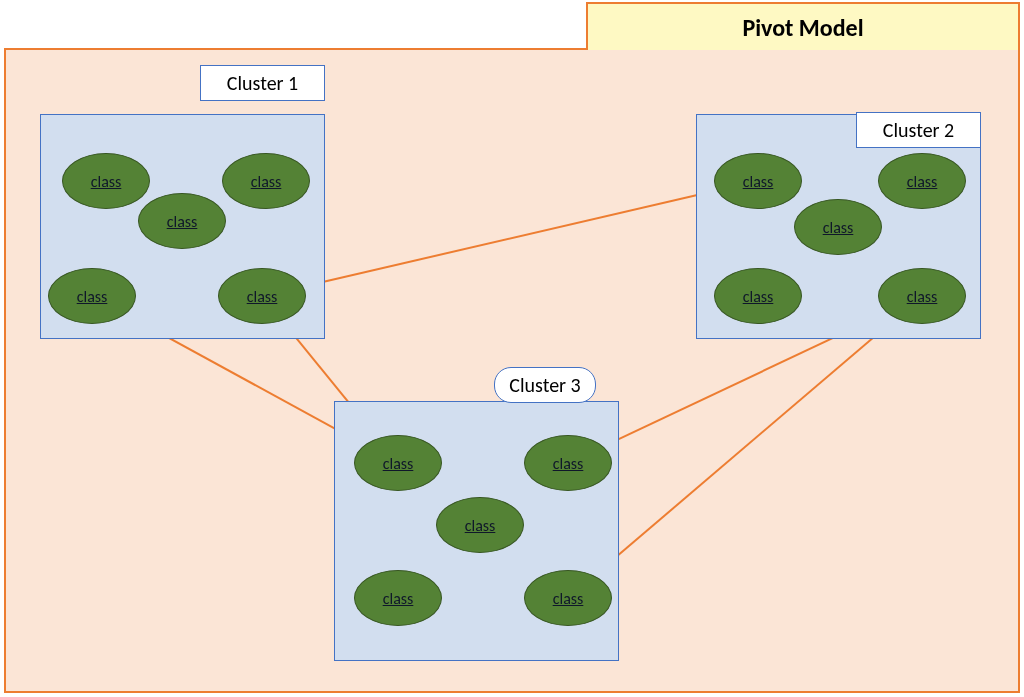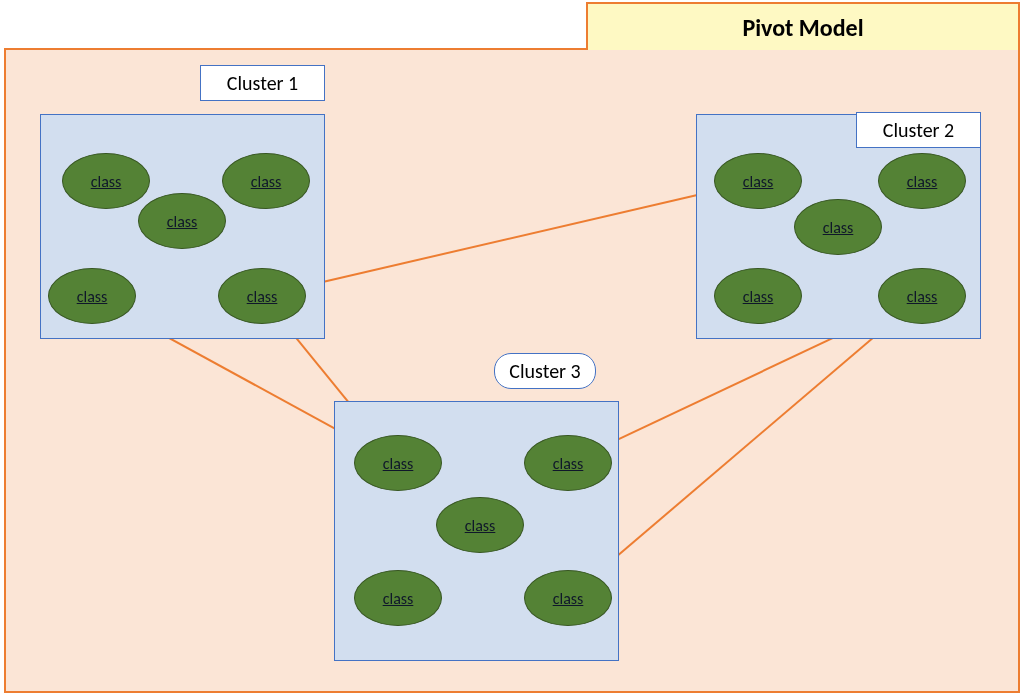--- a/index.html
+++ b/index.html
@@ -124,20 +124,20 @@
       <div class="node" style="left: 48px; top: 268px;">class</div>
       <div class="node" style="left: 218px; top: 268px;">class</div>
       <div class="cluster-box" style="left: 696px; top: 114px; width: 285px; height: 225px;"></div>
       <div class="cluster-label" style="left: 856px; top: 80px; width: 125px; height: 36px; margin-top: 32px;">Cluster 2</div>
       <div class="node" style="left: 714px; top: 153px;">class</div>
       <div class="node" style="left: 878px; top: 153px;">class</div>
       <div class="node" style="left: 794px; top: 199px;">class</div>
       <div class="node" style="left: 714px; top: 268px;">class</div>
       <div class="node" style="left: 878px; top: 268px;">class</div>
       <div class="cluster-box" style="left: 334px; top: 401px; width: 285px; height: 260px;"></div>
-      <div class="cluster-label" style="left: 494px; top: 353px; width: 102px; height: 36px; border-radius: 17px;">Cluster 3</div>
+      <div class="cluster-label" style="left: 494px; top: 367px; width: 102px; height: 36px; border-radius: 17px;">Cluster 3</div>
       <div class="node" style="left: 354px; top: 435px;">class</div>
       <div class="node" style="left: 524px; top: 435px;">class</div>
       <div class="node" style="left: 436px; top: 497px;">class</div>
       <div class="node" style="left: 354px; top: 570px;">class</div>
       <div class="node" style="left: 524px; top: 570px;">class</div>
     </div>
 </div>
 
 </body></html>

